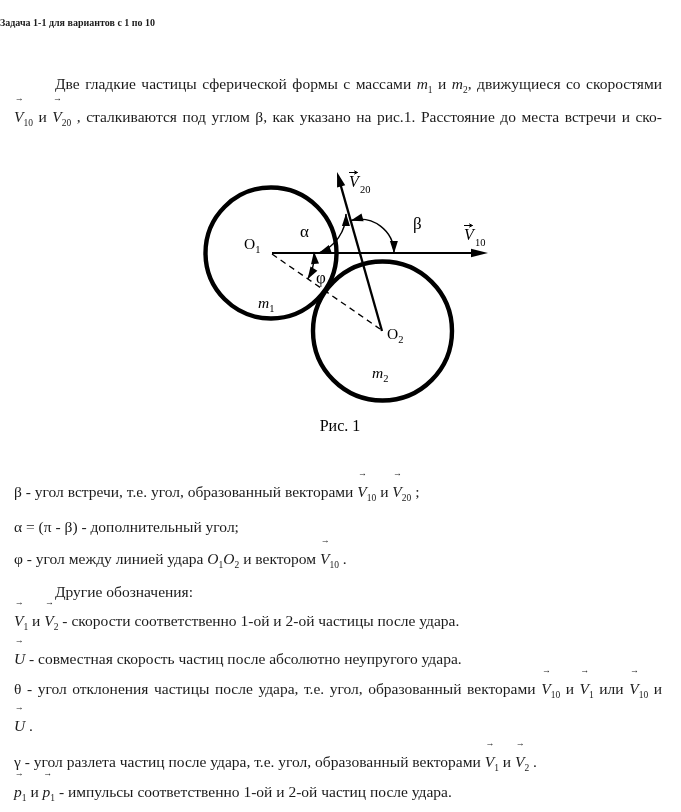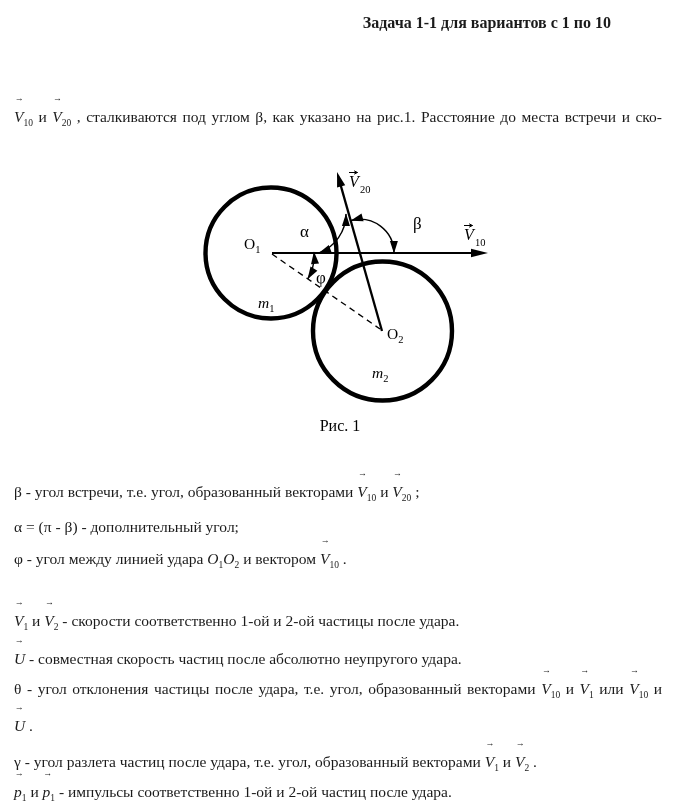--- a/index.html
+++ b/index.html
@@ -7,42 +7,43 @@
     position:relative;width:681px;height:812px;background:#ffffff;
     font-family:"Liberation Serif","DejaVu Serif",serif;
     color:#1b1b1b;overflow:hidden;
   }
   .line{
     position:absolute;left:14px;width:648px;
     font-size:15.5px;line-height:33px;white-space:nowrap;
   }
   .just{white-space:normal;text-align:justify;text-align-last:justify;}
   .title{
-    position:absolute;left:0;top:12px;width:611px;text-align:right;
-    font-weight:bold;font-size:16px;line-height:22px;
+    position:absolute;left:0;top:12px;width:611px;text-align:left;
+    font-weight:bold;font-size:10px;line-height:22px;
   }
   .indent{text-indent:41px;}
   .ind2{left:55px;width:600px;}
   sub{font-size:9.5px;line-height:0;}
   i{font-style:italic;}
   .vec{position:relative;display:inline-block;font-style:italic;}
   .va{
     position:absolute;left:0.08em;top:-0.62em;font-size:9px;
     font-style:normal;line-height:1;letter-spacing:0;
   }
   .fig{position:absolute;left:0;top:158px;}
   .fig text{font-family:"Liberation Serif","DejaVu Serif",serif;fill:#000;}
 </style>
 </head>
 <body>
 
 <div class="page">
 
   <div class="title">Задача 1-1 для вариантов с 1 по 10</div>
 
+  <div class="line just indent" style="top:67px;">Две гладкие частицы сферической формы с массами <i>m</i><sub>1</sub> и <i>m</i><sub>2</sub>, движущиеся со скоростями</div>
   <div class="line just" style="top:100px;"><span class="vec">V<span class="va">→</span></span><sub>10</sub> и <span class="vec">V<span class="va">→</span></span><sub>20</sub> , сталкиваются под углом β, как указано на рис.1. Расстояние до места встречи и ско-</div>
 
   <svg class="fig" width="681" height="292" viewBox="0 158 681 292">
     <defs>
       <marker id="arr" markerUnits="userSpaceOnUse" markerWidth="14" markerHeight="10" viewBox="0 0 14 10" refX="12.5" refY="5" orient="auto-start-reverse">
         <path d="M0.5,1 L13,5 L0.5,9 z" fill="#000"></path>
       </marker>
     </defs>
 
     <circle cx="271" cy="253" r="65.5" fill="none" stroke="#000" stroke-width="4.4"></circle>
@@ -85,20 +86,21 @@
       <text x="475" y="245.5" font-size="10.5">10</text>
     </g>
 
     <text x="340" y="431" font-size="16" text-anchor="middle">Рис. 1</text>
   </svg>
 
   <div class="line" style="top:475px;">β - угол встречи, т.е. угол, образованный векторами <span class="vec">V<span class="va">→</span></span><sub>10</sub> и <span class="vec">V<span class="va">→</span></span><sub>20</sub> ;</div>
   <div class="line" style="top:510px;">α = (π - β) - дополнительный угол;</div>
   <div class="line" style="top:542px;">φ - угол между линией удара <i>O</i><sub>1</sub><i>O</i><sub>2</sub> и вектором <span class="vec">V<span class="va">→</span></span><sub>10</sub> .</div>
 
+  <div class="line ind2" style="top:575px;">Другие обозначения:</div>
   <div class="line" style="top:604px;"><span class="vec">V<span class="va">→</span></span><sub>1</sub> и <span class="vec">V<span class="va">→</span></span><sub>2</sub> - скорости соответственно 1-ой и 2-ой частицы после удара.</div>
   <div class="line" style="top:642px;"><span class="vec">U<span class="va">→</span></span>  - совместная скорость частиц после абсолютно неупругого удара.</div>
   <div class="line just" style="top:672px;">θ - угол отклонения частицы после удара, т.е. угол, образованный векторами <span class="vec">V<span class="va">→</span></span><sub>10</sub> и <span class="vec">V<span class="va">→</span></span><sub>1</sub> или <span class="vec">V<span class="va">→</span></span><sub>10</sub> и</div>
   <div class="line" style="top:709px;"><span class="vec">U<span class="va">→</span></span> .</div>
   <div class="line" style="top:745px;">γ - угол разлета частиц после удара, т.е. угол, образованный векторами <span class="vec">V<span class="va">→</span></span><sub>1</sub> и <span class="vec">V<span class="va">→</span></span><sub>2</sub> .</div>
   <div class="line" style="top:775px;"><span class="vec">p<span class="va">→</span></span><sub>1</sub> и <span class="vec">p<span class="va">→</span></span><sub>1</sub> - импульсы соответственно 1-ой и 2-ой частиц после удара.</div>
 
 </div>
 
 </body></html>

